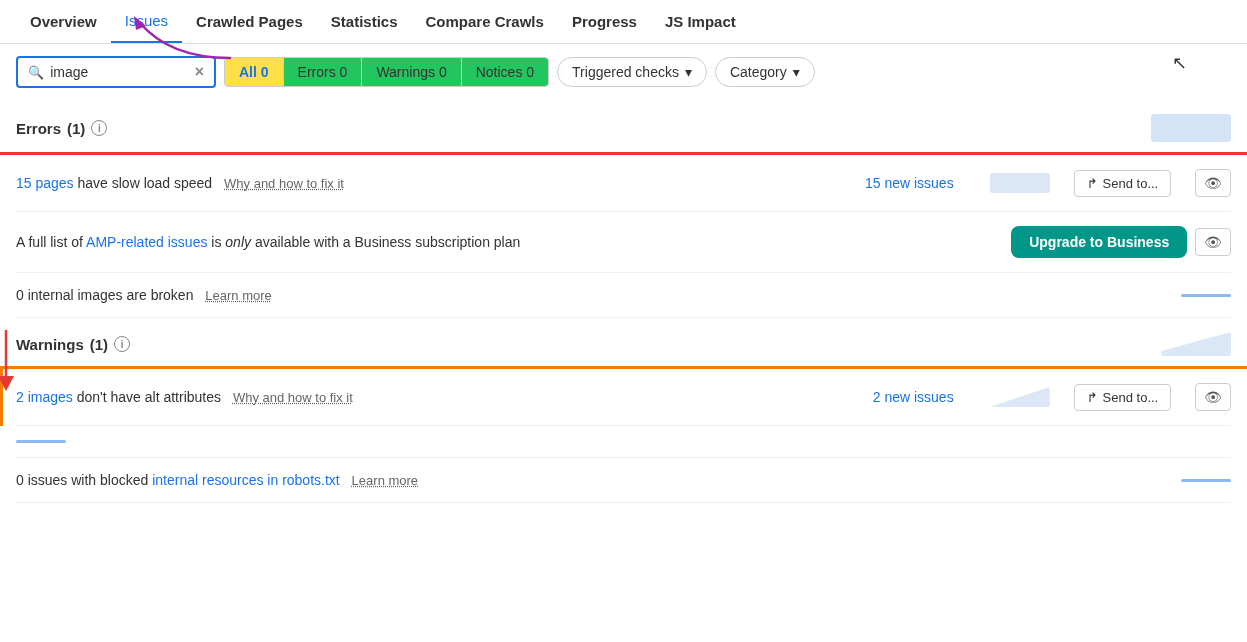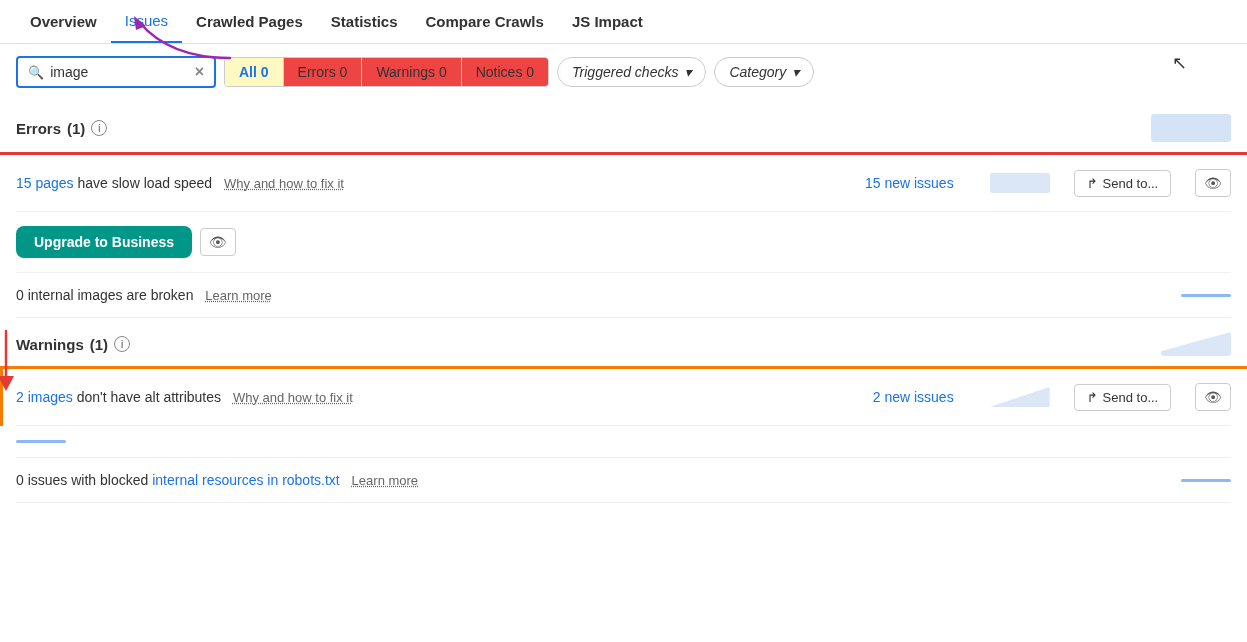--- a/index.html
+++ b/index.html
@@ -59,45 +59,44 @@
     .filter-group {
       display: flex;
       border: 1px solid #ccc;
       border-radius: 4px;
       overflow: hidden;
     }
     .filter-btn {
       padding: 6px 14px;
       cursor: pointer;
       font-size: 14px;
-      background: #ef4444;
+      background: #22c55e;
       border: none;
       color: #333;
     }
     .filter-btn.active {
-      background: #fef9c3;
+      background: #fde047;
       color: #1a73e8;
       font-weight: 600;
     }
     .filter-btn + .filter-btn {
       border-left: 1px solid #ccc;
     }
 
     .dropdown-btn {
       display: flex;
       align-items: center;
       gap: 6px;
       border: 1px solid #ccc;
       border-radius: 20px;
       padding: 6px 14px;
       cursor: pointer;
       background: #fff;
       font-size: 14px;
       color: #333;
-      font-style: italic;
     }
 
     
     .content { padding: 0 16px; }
 
     
     .section-header {
       display: flex;
       align-items: center;
       justify-content: space-between;
@@ -269,20 +268,21 @@
   </style>
 </head>
 <body>
 
 <nav class="nav-bar">
   <span class="nav-item">Overview</span>
   <span class="nav-item active">Issues</span>
   <span class="nav-item">Crawled Pages</span>
   <span class="nav-item">Statistics</span>
   <span class="nav-item">Compare Crawls</span>
+  <span class="nav-item">Progress</span>
   <span class="nav-item">JS Impact</span>
 
   <svg class="annotation-svg" width="160" height="60">
     <path d="M 140 50 Q 80 50 50 15" stroke="#9c27b0" stroke-width="2.5" fill="none" stroke-linecap="round"></path>
     <polygon points="44,8 56,18 46,22" fill="#9c27b0"></polygon>
   </svg>
 </nav>
 
 <div class="toolbar">
   <div class="search-box">
@@ -341,20 +341,27 @@
     <button class="send-btn">
       <span>↱</span>
       <span>Send to...</span>
     </button>
     <button class="eye-btn">
       <span>👁</span>
     </button>
   </div>
 
   <div class="amp-row">
+    <div class="amp-text">
+      <span>A full list of </span>
+      <a class="link-blue">AMP-related issues</a>
+      <span> is </span>
+      <span style="font-style:italic;">only</span>
+      <span> available with a Business subscription plan</span>
+    </div>
     <button class="upgrade-btn">Upgrade to Business</button>
     <button class="eye-btn">
       <span>👁</span>
     </button>
   </div>
 
   <div class="issue-row">
     <div class="issue-text">
       <span>0 internal images are broken</span>
       <a class="link-gray">Learn more</a>

